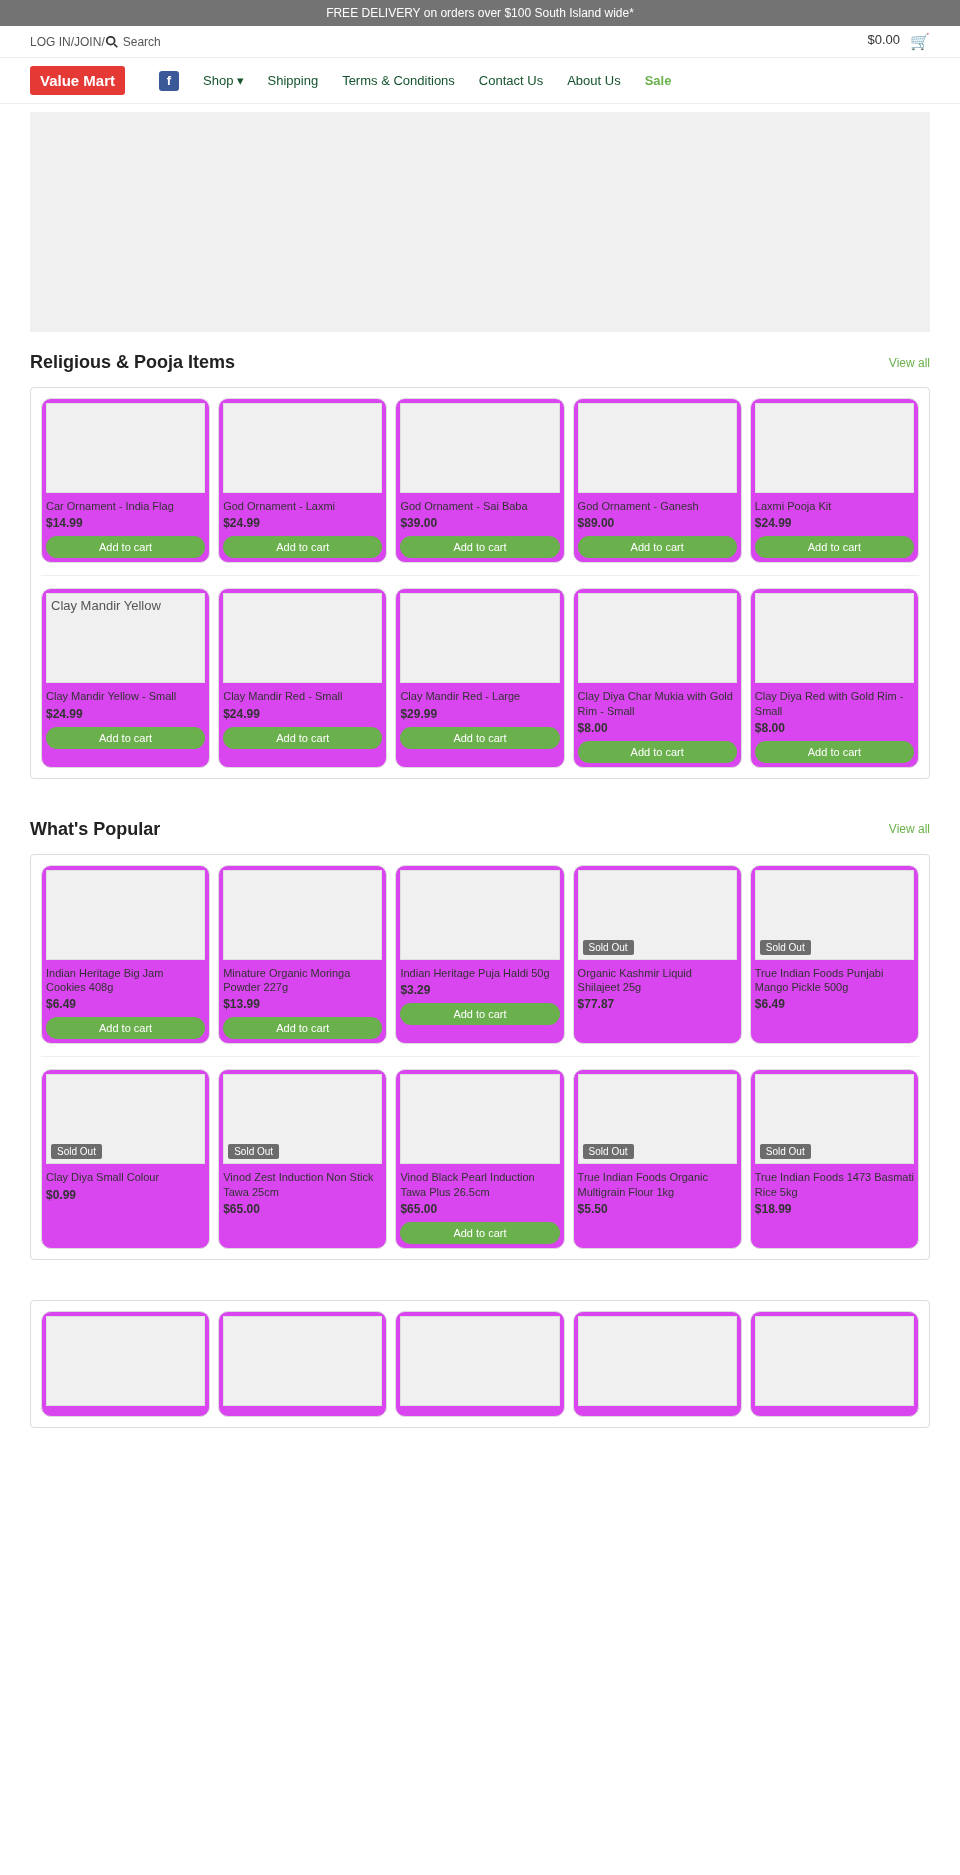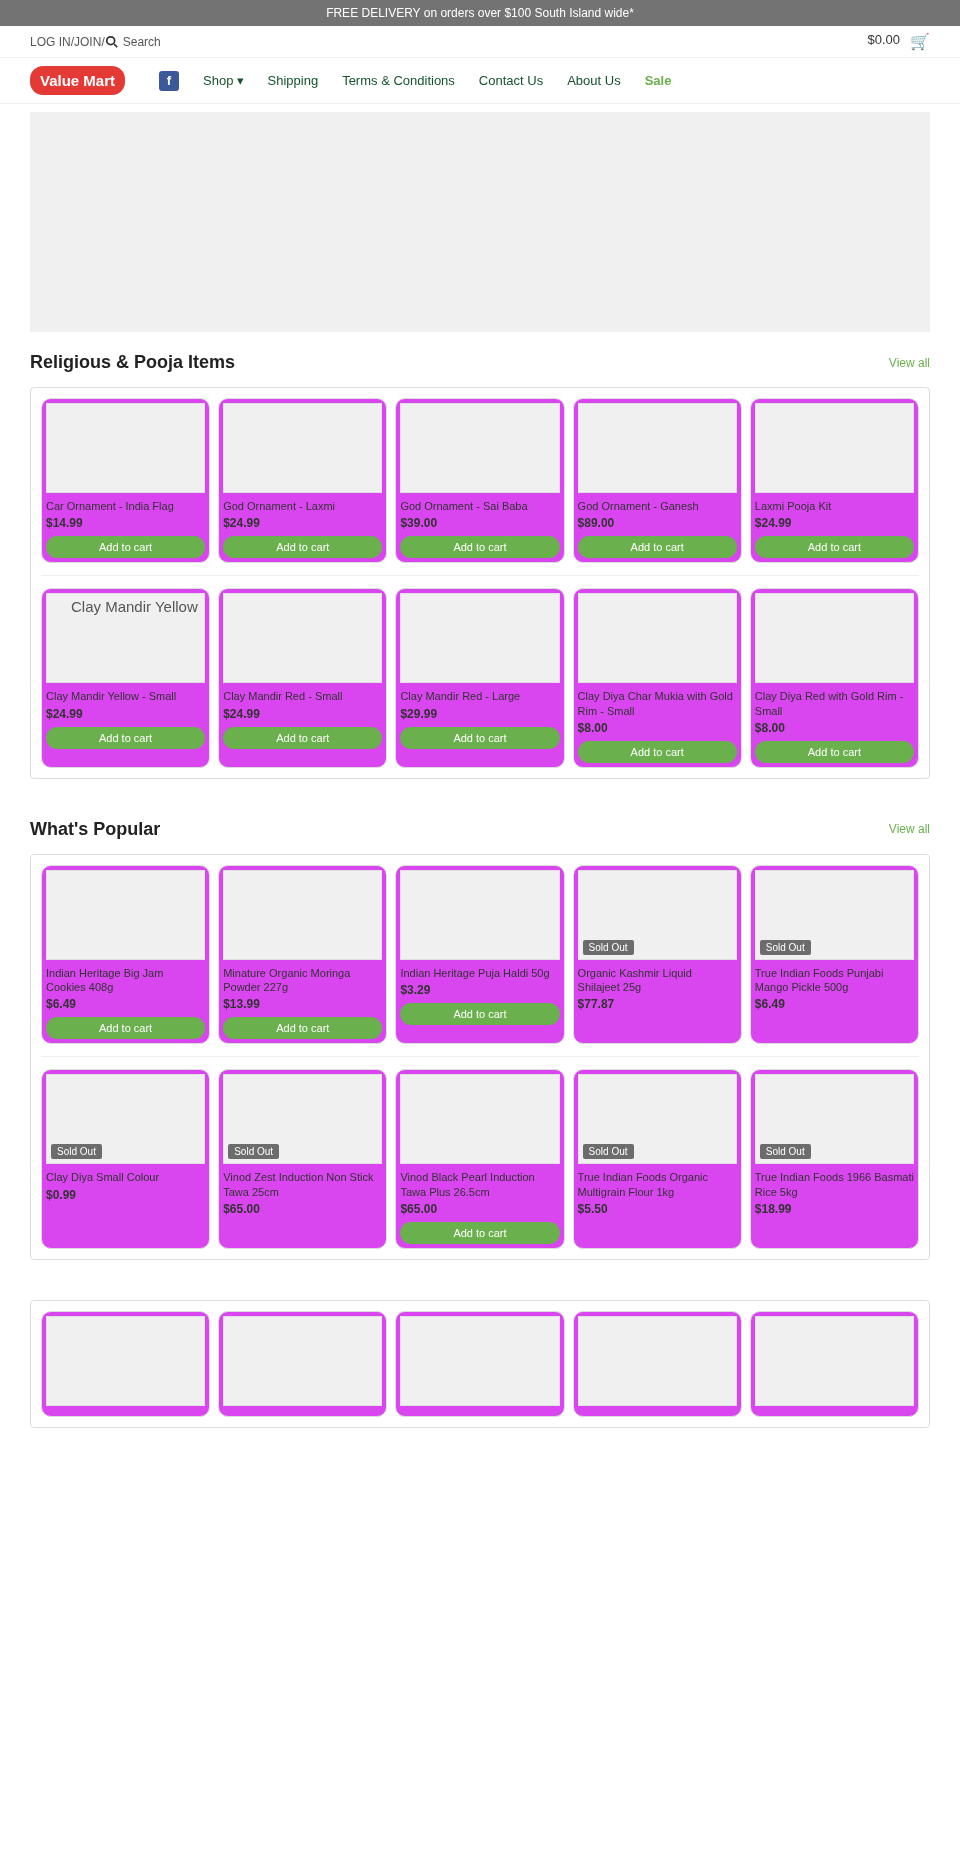--- a/index.html
+++ b/index.html
@@ -49,21 +49,21 @@
       padding: 8px 30px;
       gap: 24px;
       border-bottom: 1px solid #eee;
     }
     .logo {
       background: #e53935;
       color: #fff;
       font-weight: bold;
       font-size: 15px;
       padding: 6px 10px;
-      border-radius: 13px;
+      border-radius: 3px;
       margin-right: 10px;
     }
     .nav-item {
       font-size: 13px;
       color: #14532d;
       text-decoration: none;
       cursor: pointer;
     }
     .nav-item.sale { color: #6ab04c; font-weight: bold; }
     .facebook-icon {
@@ -138,26 +138,25 @@
       position: absolute;
       bottom: 4px;
       left: 4px;
       background: rgba(0,0,0,0.55);
       color: #fff;
       font-size: 10px;
       padding: 2px 6px;
       border-radius: 2px;
     }
     .product-label {
-      font-size: 15px;
+      font-size: 13px;
       color: #555;
       position: absolute;
       top: 4px;
       left: 4px;
-      margin-left: 20px;
     }
     .product-name {
       font-size: 11px;
       color: #333;
       margin-bottom: 3px;
       line-height: 1.3;
     }
     .product-price {
       font-size: 12px;
       color: #333;
@@ -294,21 +293,21 @@
             <div class="product-image">
               <span class="sold-out-badge">Sold Out</span>
             </div>
             <div class="product-name">True Indian Foods Organic Multigrain Flour 1kg</div>
             <div class="product-price">$5.50</div>
           </div>
           <div class="product-card">
             <div class="product-image">
               <span class="sold-out-badge">Sold Out</span>
             </div>
-            <div class="product-name">True Indian Foods 1966 Basmati Rice 5kg</div>
+            <div class="product-name">True Indian Foods 1473 Basmati Rice 5kg</div>
             <div class="product-price">$18.99</div>
           </div>
         </div>
       </div>
     </div>
   </div>
 
 <div class="section">
   <div class="product-grid-wrapper">
     <div class="product-grid" id="bottom-grid">

